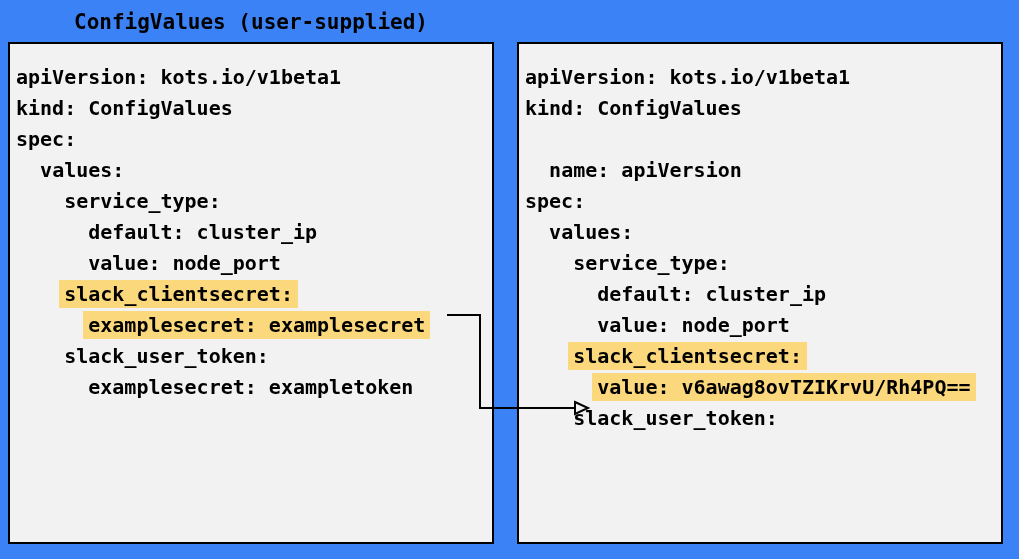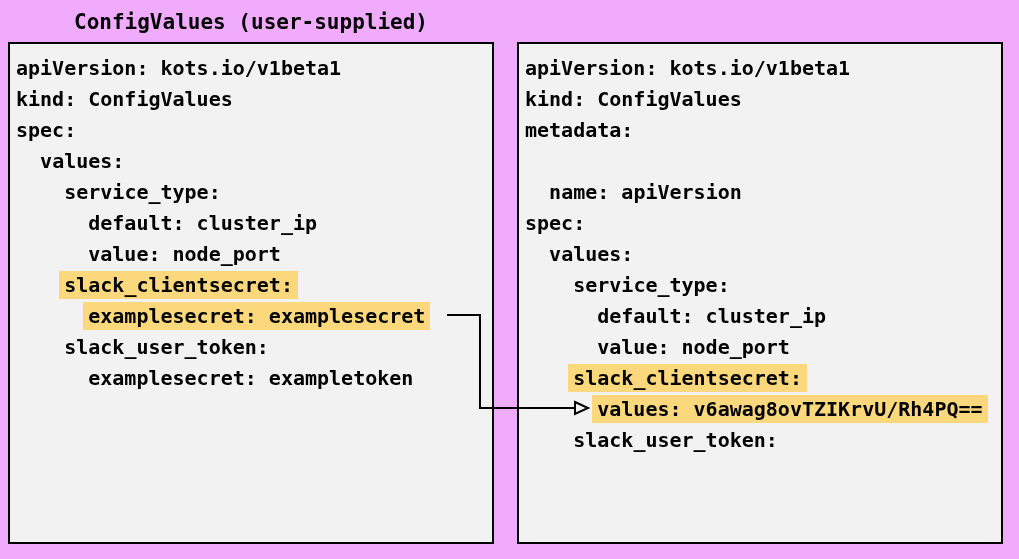--- a/index.html
+++ b/index.html
@@ -1,20 +1,20 @@
 <!DOCTYPE html>
 <html><head>
 <meta charset="utf-8">
 <style>
   html, body { margin: 0; padding: 0; background: #ffffff; }
   .stage {
     position: relative;
     width: 1019px;
     height: 559px;
-    background: #f0abfc;
+    background: #3b82f6;
     overflow: hidden;
     font-family: "DejaVu Sans Mono", monospace;
   }
   .panel-title {
     position: absolute;
     top: 9px;
     width: 486px;
     text-align: center;
     font: bold 21px/26px "DejaVu Sans Mono", monospace;
     color: #000000;
@@ -23,21 +23,21 @@
   .panel-title.left  { left: 8px; }
   .panel-title.right { left: 517px; }
   .panel {
     position: absolute;
     top: 42px;
     width: 486px;
     height: 502px;
     background: #f2f2f2;
     border: 2px solid #000000;
     box-sizing: border-box;
-    padding: 9px 0 0 6px;
+    padding: 18px 0 0 6px;
   }
   .panel.left  { left: 8px; }
   .panel.right { left: 517px; }
   .line {
     height: 31px;
     line-height: 31px;
     white-space: pre;
     font: bold 20px/31px "DejaVu Sans Mono", monospace;
     color: #000000;
   }
@@ -73,30 +73,29 @@
     <div class="line"><span>      </span><span class="code">value: node_port</span></div>
     <div class="line"><span>    </span><span class="code hl">slack_clientsecret:</span></div>
     <div class="line"><span>      </span><span class="code hl">examplesecret: examplesecret</span></div>
     <div class="line"><span>    </span><span class="code">slack_user_token:</span></div>
     <div class="line"><span>      </span><span class="code">examplesecret: exampletoken</span></div>
   </div>
 
   <div class="panel right">
     <div class="line"><span></span><span class="code">apiVersion: kots.io/v1beta1</span></div>
     <div class="line"><span></span><span class="code">kind: ConfigValues</span></div>
-    <div class="line"><span></span><span class="code">metadata:</span></div>
     <div class="line"><span>  </span></div>
     <div class="line"><span>  </span><span class="code">name: apiVersion</span></div>
     <div class="line"><span></span><span class="code">spec:</span></div>
     <div class="line"><span>  </span><span class="code">values:</span></div>
     <div class="line"><span>    </span><span class="code">service_type:</span></div>
     <div class="line"><span>      </span><span class="code">default: cluster_ip</span></div>
     <div class="line"><span>      </span><span class="code">value: node_port</span></div>
     <div class="line"><span>    </span><span class="code hl">slack_clientsecret:</span></div>
-    <div class="line"><span>      </span><span class="code hl">values: v6awag8ovTZIKrvU/Rh4PQ==</span></div>
+    <div class="line"><span>      </span><span class="code hl">value: v6awag8ovTZIKrvU/Rh4PQ==</span></div>
     <div class="line"><span>    </span><span class="code">slack_user_token:</span></div>
     <div class="line"><span>      </span></div>
   </div>
 
   <svg class="arrow-overlay" viewBox="0 0 1019 559" xmlns="http://www.w3.org/2000/svg">
     <path d="M447,315 L480,315 L480,408 L575,408" fill="none" stroke="#000000" stroke-width="2"></path>
     <polygon points="575,402 588,408 575,414" fill="none" stroke="#000000" stroke-width="2" stroke-linejoin="miter"></polygon>
   </svg>
 
 </div>

